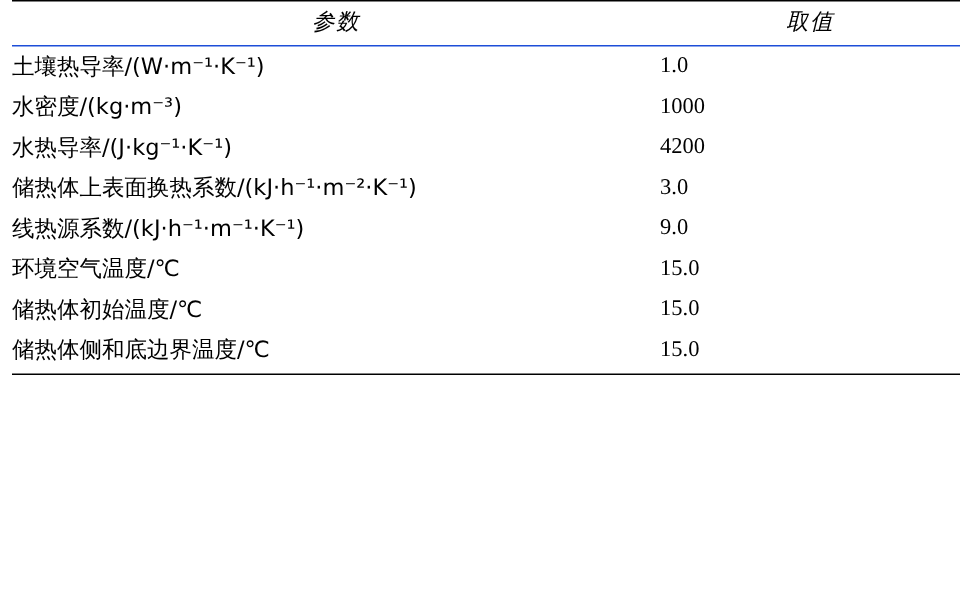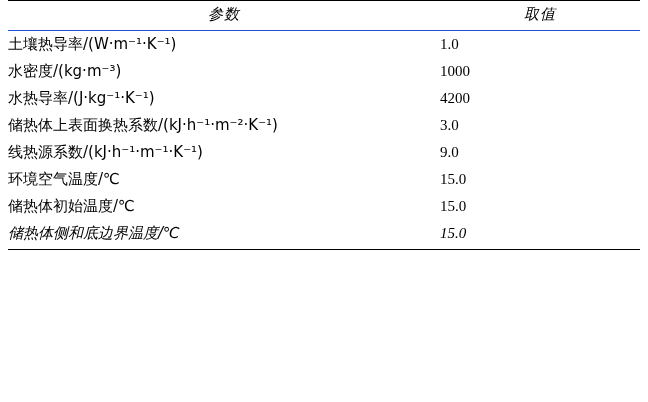--- a/index.html
+++ b/index.html
@@ -41,21 +41,20 @@
   table.params tbody td {
     font-size: 15px;
     text-align: left;
     padding: 4px 0 4px 0;
     border: none;
     white-space: nowrap;
   }
   table.params tbody tr:last-child td {
     border-bottom: 1.4px solid #000;
     padding-bottom: 6px;
-    font-style: italic;
   }
   td.val {
     font-family: "Liberation Serif", "DejaVu Serif", serif;
   }
   .cjk {
     font-family: "DejaVu Sans", "Liberation Sans", sans-serif;
     font-size: 14.5px;
   }
 </style>
 </head>

